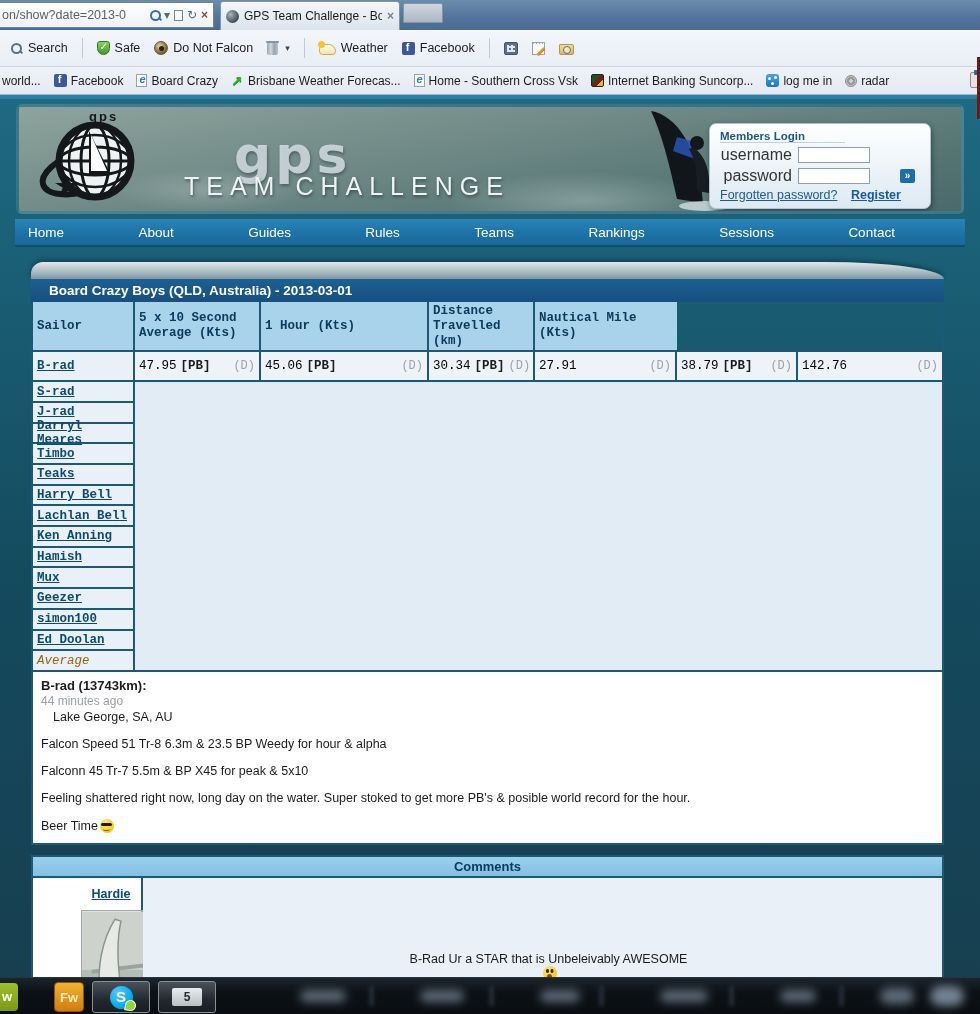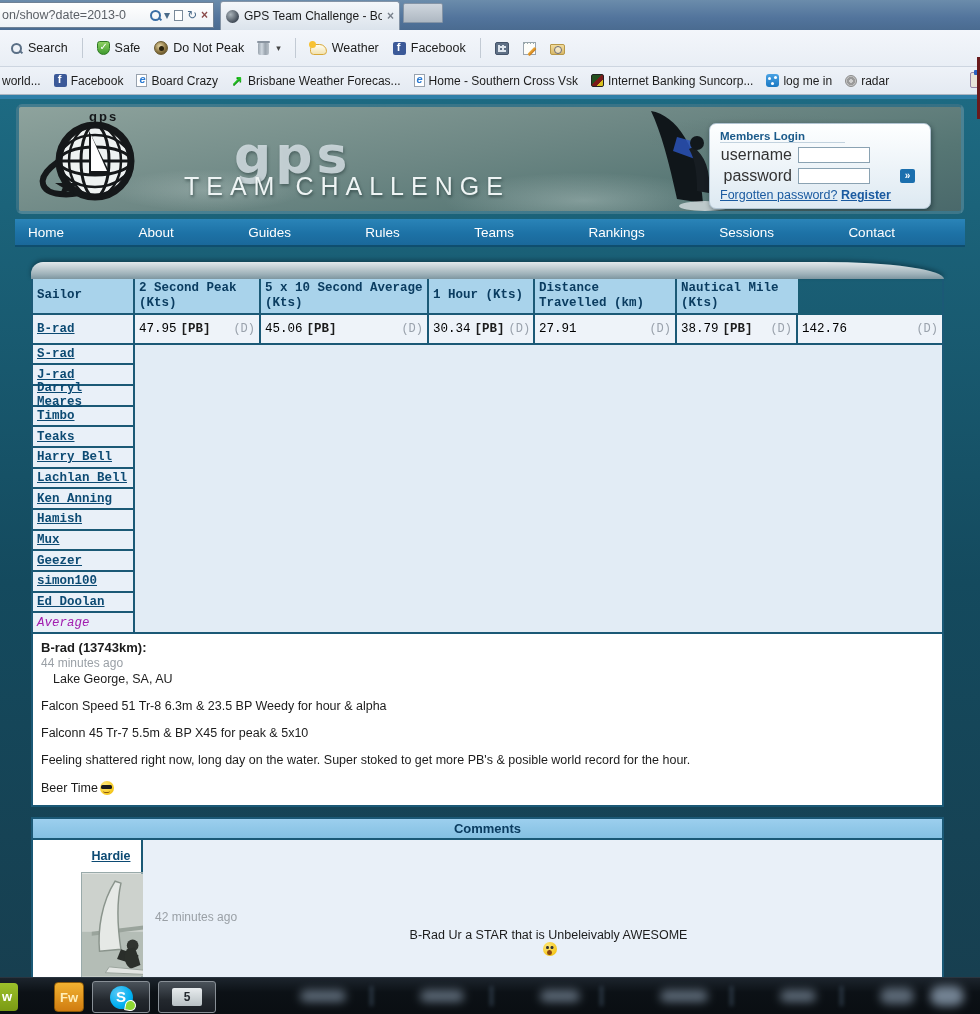--- a/index.html
+++ b/index.html
@@ -77,41 +77,41 @@
   .team-ch { position:absolute; left:165px; top:65px; font-size:25px; color:#eef4f4; letter-spacing:7px; text-shadow:1px 2px 3px rgba(30,50,50,.6); }
   .surfer { position:absolute; right:230px; top:0; }
   .loginbox { position:absolute; right:30px; top:16px; width:222px; height:86px; background:linear-gradient(#feffff,#dde9f2); border:1px solid #b2c4d2; border-radius:7px; box-shadow:1px 2px 5px rgba(0,20,30,.45); padding:5px 8px 0 10px; font-size:12.5px; }
   .loginbox .ltitle { color:#1a5a8a; font-weight:bold; font-size:11.5px; border-bottom:1px solid #c2d2de; display:inline-block; padding-right:40px; }
   .lrow { display:flex; align-items:center; margin-top:3px; gap:6px; }
   .lrow label { width:72px; text-align:right; color:#333; font-size:16px; }
   .lrow input { width:72px; height:16px; border:1px solid #8aa2b2; font-size:11px; }
   .lgo { margin-left:24px; width:15px; height:14px; background:#1b6fae; color:#fff; font-size:10px; font-weight:bold; text-align:center; line-height:14px; border-radius:2px; }
   .llinks { margin-top:3px; font-size:12.5px; }
   .llinks a { color:#1a5aa0; text-decoration:underline; }
-  .llinks .reg { font-weight:bold; }
+  .llinks .reg { font-weight:bold; margin-left:10px; }
 
   .navbar { position:absolute; left:15px; right:15px; top:120px; height:28px; background:linear-gradient(#2a84b8,#1d72a6 55%,#1a689a); border-bottom:2px solid #0f4e6e; display:flex; align-items:center; justify-content:space-between; padding:0 70px 0 13px; }
   .navbar span { color:#fff; font-size:13.5px; }
 
   .content { position:absolute; left:31px; top:163px; width:913px; }
   .cap { height:17px; background:linear-gradient(#e2e8ea,#9fb2ba 70%,#7d96a0); border-radius:12px 120px 0 0 / 12px 17px 0 0; box-shadow:0 -2px 4px rgba(0,10,15,.35); }
   .ctitle { height:23px; background:linear-gradient(#1c6092,#174f7e); color:#fff; font-weight:bold; font-size:13.5px; padding-left:18px; display:flex; align-items:center; }
 
   .tablewrap { border-left:2px solid #1b5976; border-right:2px solid #1b5976;font-family:Liberation Mono, monospace; }
   .grow { display:grid; grid-template-columns:102px 126px 168px 106px 142px 121px auto; }
   .th { background:#a9d3eb; color:#0a3c60; font-weight:bold; font-size:12.5px; line-height:1.18; padding:2px 4px; border-right:2px solid #1b5976; border-bottom:2px solid #1b5976; display:flex; align-items:center; }
   .th:last-child { border-right:none; }
   .td { background:#eef3f9; font-size:12.5px; padding:14px 4px; border-right:2px solid #1b5976; border-bottom:2px solid #1b5976; display:flex; align-items:center; justify-content:space-between; height:23px; }
   .td:last-child { border-right:none; }
   .pb { font-weight:bold; color:#1c1c1c; margin-left:4px; }
   .dflag { color:#9aa2ac; font-size:12px; margin-left:4px; }
   .slink { color:#0c4a73; font-weight:bold; text-decoration:underline; font-size:12.5px; }
   .body2 { display:grid; grid-template-columns:102px auto; }
   .scol .srow { height:20.7px; background:#e9f0f8; border-right:2px solid #1b5976; border-bottom:2px solid #1b5976; display:flex; align-items:center; padding:0 4px; }
-  .srow.avg span { color:#a21caf; font-style:italic; font-weight:normal; text-decoration:none; }
+  .srow.avg span { color:#a16207; font-style:italic; font-weight:normal; text-decoration:none; }
   .emptyarea { background:#e2ecf5; border-bottom:2px solid #1b5976; }
 
   .detail { background:#fff; border-left:2px solid #1b5976; border-right:2px solid #1b5976; border-bottom:2px solid #1b5976; height:173px; padding:6px 8px; font-size:12.5px; color:#1c1c1c; }
   .detail .dt { font-weight:bold; font-size:13px; }
   .detail .tm { color:#9aa0a6; font-size:12px; margin-top:1px; }
   .detail .loc { margin:2px 0 0 12px; }
   .detail p { margin-top:13px; }
   .beer { margin-top:14px; display:flex; align-items:center; }
 
   .cbar { height:21px; background:linear-gradient(#9ccfee,#84c0e2); border:2px solid #1b5976; border-bottom:none; margin-top:10px; display:flex; align-items:center; justify-content:center; color:#0a3c60; font-weight:bold; font-size:13px; }
@@ -166,21 +166,21 @@
       <span class="ic ic-search-icon"></span>
       <span class="tblabel">Search</span>
     </span>
     <span class="tb-sep"></span>
     <span class="tbitem">
       <span class="ic ic-shield-icon"></span>
       <span class="tblabel">Safe</span>
     </span>
     <span class="tbitem">
       <span class="ic ic-eye-icon"></span>
-      <span class="tblabel">Do Not Peak</span>
+      <span class="tblabel">Do Not Falcon</span>
     </span>
     <span class="tbitem">
       <span class="ic ic-trash-icon"></span>
       <span class="tbdd" style="display: inline-block;">▾</span>
     </span>
     <span class="tb-sep"></span>
     <span class="tbitem">
       <span class="ic ic-weather-icon"></span>
       <span class="tblabel">Weather</span>
     </span>
@@ -288,25 +288,25 @@
       <span>Guides</span>
       <span>Rules</span>
       <span>Teams</span>
       <span>Rankings</span>
       <span>Sessions</span>
       <span>Contact</span>
     </div>
 
   <div class="content">
     <div class="cap"></div>
+    <div class="ctitle">Board Crazy Boys (QLD, Australia) - 2013-03-01</div>
 
     <div class="tablewrap">
       <div class="grow" id="m-th">
           <div class="th">Sailor</div>
-          <div class="th">2 Second Peak (Kts)</div>
           <div class="th">5 x 10 Second Average (Kts)</div>
           <div class="th">1 Hour (Kts)</div>
           <div class="th">Distance Travelled (km)</div>
           <div class="th">Nautical Mile (Kts)</div>
         </div>
       <div class="grow" id="m-brad">
           <div class="td" style="background: rgb(233, 240, 248);">
             <a class="slink" href="#">B-rad</a>
           </div>
           <div class="td">
@@ -407,21 +407,20 @@
           <rect y="60" width="76" height="46" fill="#b4bdb6"></rect>
           <path d="M10 60 L76 52 L76 56 L10 64 Z" fill="#9aa49c"></path>
           <path d="M34 8 C 20 30, 16 58, 18 80 L 40 78 C 36 52, 36 28, 40 10 Z" fill="#e6e9e6" stroke="#8a948c" stroke-width="1.5"></path>
           <path d="M40 78 L58 84 L56 94 L36 88 Z" fill="#2a2e2a"></path>
           <circle cx="52" cy="74" r="6" fill="#30342f"></circle>
           <path d="M46 78 C 42 86, 44 94, 50 98 L 60 94 C 58 86, 56 80, 54 76 Z" fill="#2c302b"></path>
           <path d="M28 96 L70 100 L70 104 L24 102 Z" fill="#e2e5e2" stroke="#9aa49c" stroke-width="1"></path>
         </svg>
       </div>
       <div class="ccell-r">
-        <div class="tm">42 minutes ago</div>
         <div class="ctext">
           <span>B-Rad Ur a STAR that is Unbeleivably AWESOME</span>
           <span class="em em-shock"></span>
         </div>
       </div>
     </div>
   </div>
 </div>
 
 <div class="taskbar">

